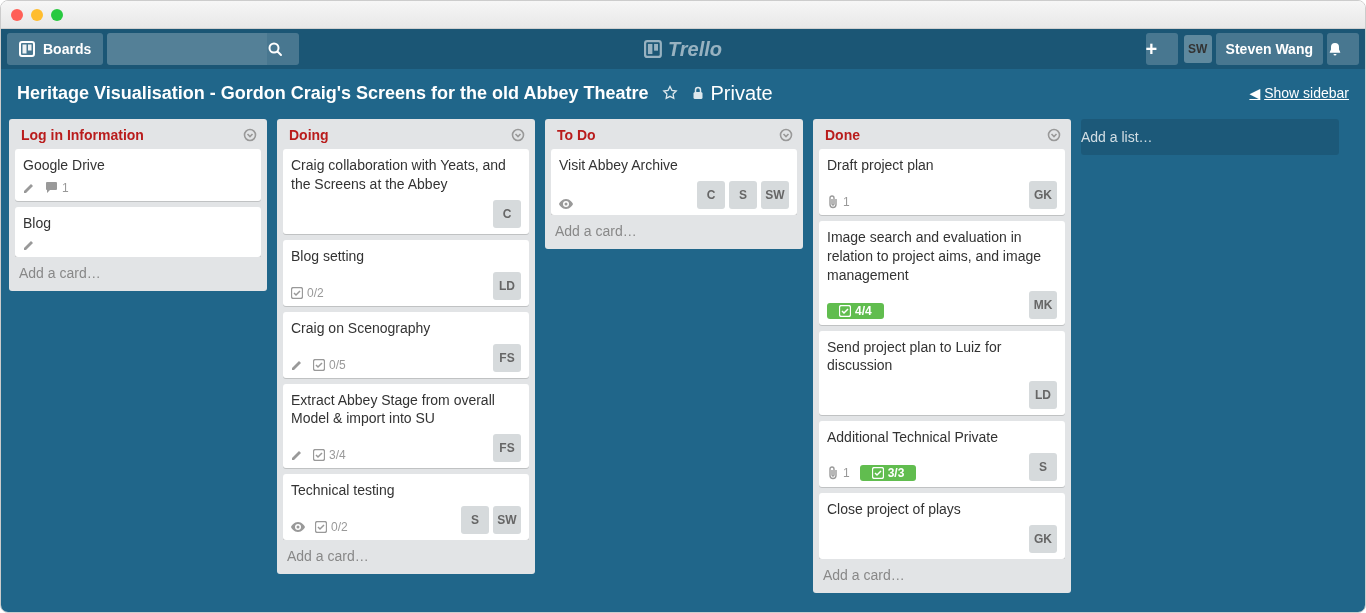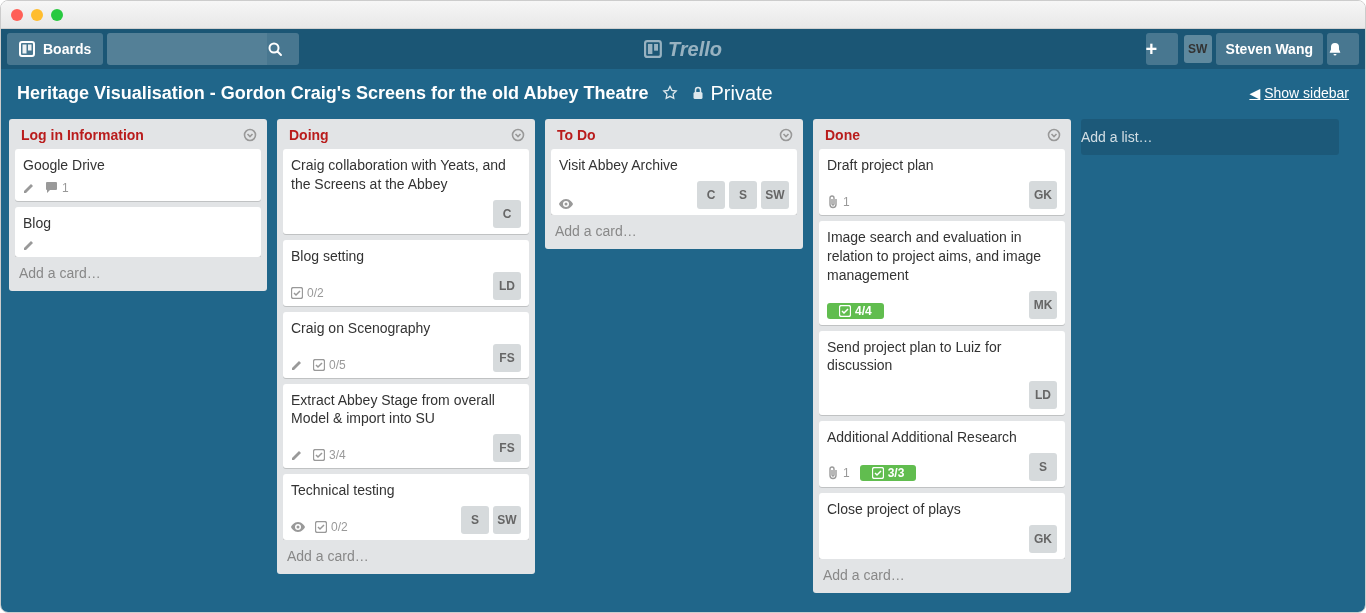--- a/index.html
+++ b/index.html
@@ -378,21 +378,21 @@
             <div class="card">
               <div class="card-title">Send project plan to Luiz for discussion</div>
               <div class="card-bottom">
                 <div></div>
                 <div class="members">
                   <div class="member-chip">LD</div>
                 </div>
               </div>
             </div>
             <div class="card">
-              <div class="card-title">Additional Additional Research</div>
+              <div class="card-title">Additional Technical Private</div>
               <div class="card-bottom">
                 <div>
                   <div class="badge-row">
                     <span class="b-item">
                       <svg width="12" height="14" viewBox="0 0 12 14" fill="none" stroke="#999" stroke-width="1.4">
                         <path d="M9 4v5.5a3 3 0 01-6 0V3a2 2 0 014 0v6a1 1 0 01-2 0V4"></path>
                       </svg>
                       <span>1</span>
                     </span>
                     <span class="check-badge">

